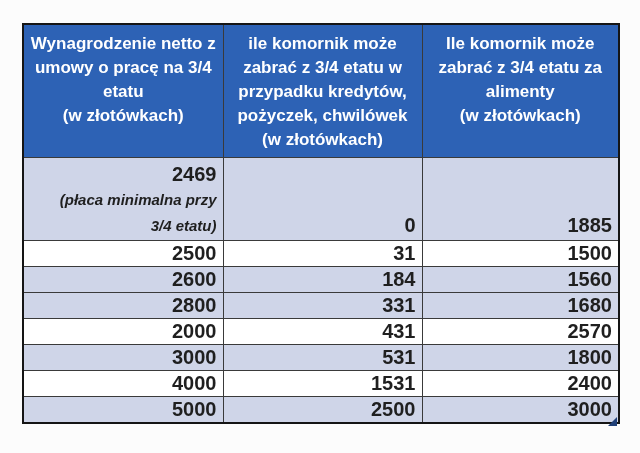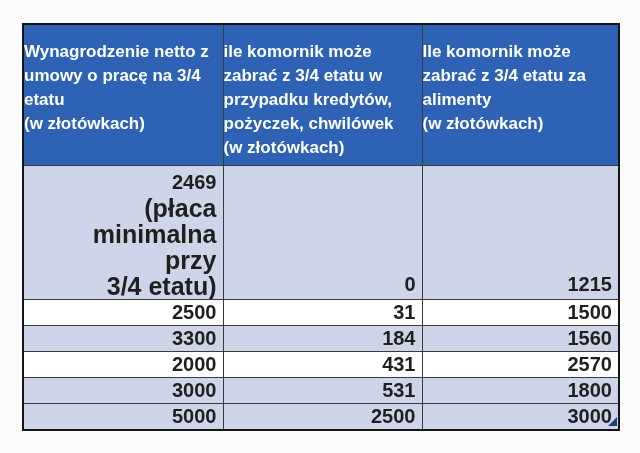--- a/index.html
+++ b/index.html
@@ -34,43 +34,43 @@
     border:1px solid var(--border);
     padding:0;
     overflow:hidden;
   }
   th{
     background:var(--header-bg);
     color:var(--header-text);
     font-weight:bold;
     font-size:17px;
     line-height:24px;
-    text-align:left;
+    text-align:center;
     vertical-align:top;
     height:125px;
-    padding-top:15px;
+    padding-top:7px;
   }
   .hlines{white-space:pre-line;}
   .hunit{}
   td{
     background:var(--row-bg);
     color:var(--cell-text);
     font-weight:bold;
     font-size:20px;
     text-align:right;
     padding-right:6px;
     vertical-align:middle;
     height:25px;
     padding-left:20px;
   }
   tr.alt td{background:var(--row-alt-bg);}
   tr.tall td{height:79px;}
   tr.tall td.vbottom{vertical-align:bottom;padding-bottom:3px;}
   td.minwage{vertical-align:top;padding-top:3px;line-height:26px;}
-  .minwage-note{font-size:25px;white-space:pre-line;}
+  .minwage-note{font-style:italic;font-size:15px;white-space:pre-line;}
   .fill-handle{
     position:absolute;
     left:608px;top:417px;
     width:0;height:0;
     border-left:9px solid transparent;
     border-bottom:9px solid var(--fill-handle);
   }
 </style>
 </head>
 <body>
@@ -106,41 +106,51 @@
       </tr>
     </thead>
     <tbody>
       <tr class="tall alt">
         <td class="minwage">
           <div class="minwage-value">2469</div>
           <div class="minwage-note">(płaca minimalna przy
 3/4 etatu)</div>
         </td>
         <td class="vbottom">0</td>
-        <td class="vbottom">1215</td>
+        <td class="vbottom">1885</td>
       </tr>
       <tr>
         <td>2500</td>
         <td>31</td>
         <td>1500</td>
       </tr>
       <tr class="alt">
-        <td>3300</td>
+        <td>2600</td>
         <td>184</td>
         <td>1560</td>
+      </tr>
+      <tr class="alt">
+        <td>2800</td>
+        <td>331</td>
+        <td>1680</td>
       </tr>
       <tr>
         <td>2000</td>
         <td>431</td>
         <td>2570</td>
       </tr>
       <tr class="alt">
         <td>3000</td>
         <td>531</td>
         <td>1800</td>
+      </tr>
+      <tr>
+        <td>4000</td>
+        <td>1531</td>
+        <td>2400</td>
       </tr>
       <tr class="alt">
         <td>5000</td>
         <td>2500</td>
         <td>3000</td>
       </tr>
     </tbody>
   </table>
   <div class="fill-handle"></div>
 </div>

